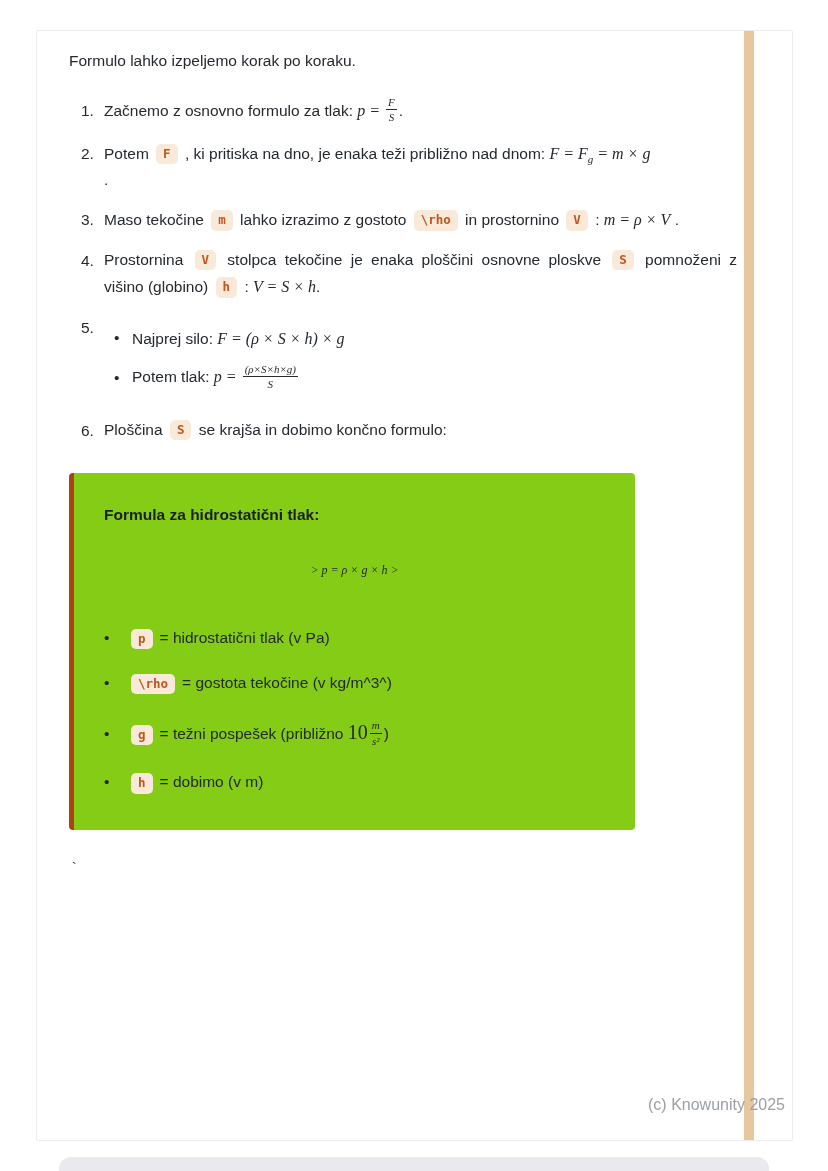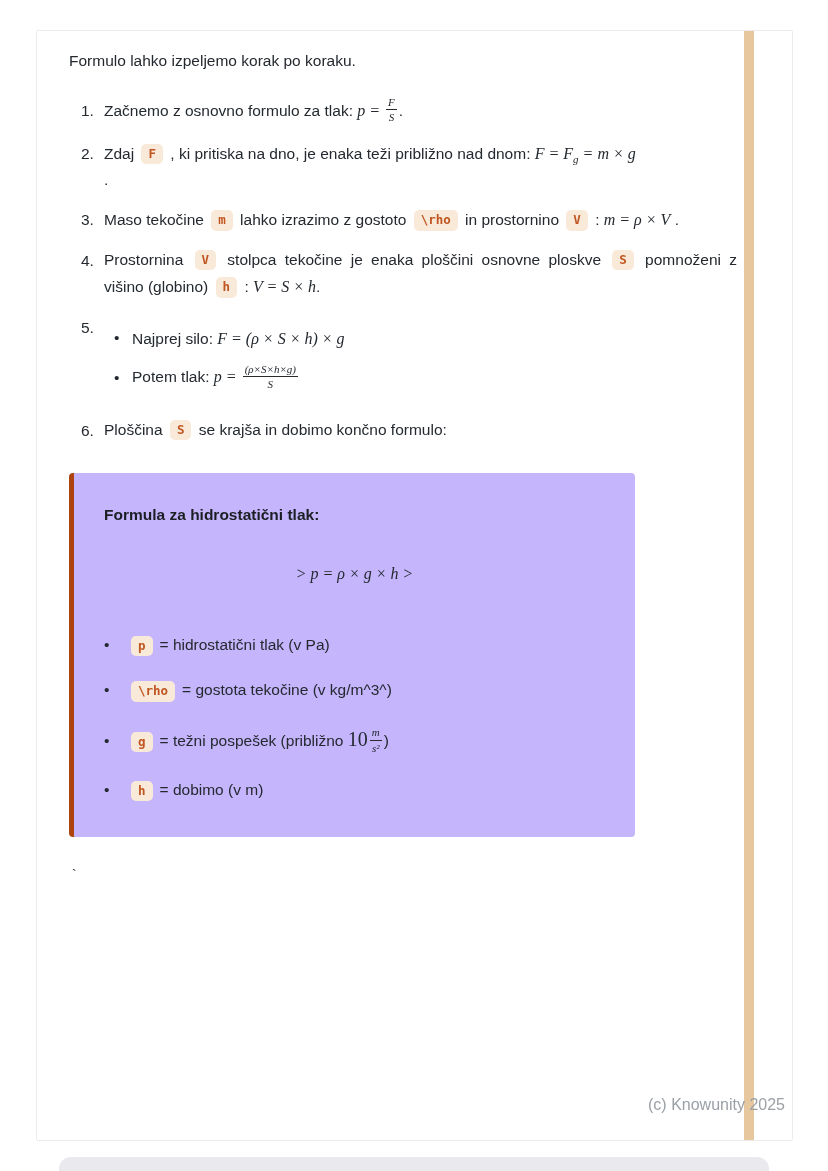--- a/index.html
+++ b/index.html
@@ -68,27 +68,27 @@
   .fden { display: block; padding: 0 2px; }
 
   .subs { margin-top: 6px; }
   .sub { display: flex; align-items: center; margin: 11px 0 11px 10px; text-align: left; }
   .dot { flex: none; width: 18px; }
   .dot::before { content: "•"; }
 
   .callout {
     margin-top: 28px;
     width: 566px;
-    background: #c4b5fd;
+    background: #84cc16;
     border-left: 5px solid #ad430e;
     border-radius: 4px;
     padding: 28px 30px 16px 30px;
   }
   .callout-title { font-weight: bold; font-size: 15.5px; color: #1b1f24; }
-  .formula { text-align: center; margin: 32px 0 42px; font-size: 16px; font-family: Liberation Serif, serif; }
+  .formula { text-align: center; margin: 32px 0 42px; font-size: 12px; font-family: Liberation Serif, serif; }
   .citem { display: flex; align-items: baseline; margin-bottom: 18px; }
   .citem .dot { width: 24px; }
   .citem .badge { margin-right: 7px; }
 
   .stray { margin: 26px 0 0 3px; font-size: 14px; color: #24292f; }
 
   .footer {
     position: absolute; right: 7px; bottom: 26px;
     font-size: 16px; color: #9aa0a6;
     z-index: 3;
@@ -117,21 +117,21 @@
       <div class="step">
         <span class="marker">1.</span>
         <div class="sbody"><span>Začnemo z osnovno formulo za tlak: </span><span class="math"><span>p = </span><span class="frac">
                 <span class="fnum">F</span>
                 <span class="fden">S</span>
               </span></span><span>.</span></div>
       </div>
 
       <div class="step">
         <span class="marker">2.</span>
-        <div class="sbody"><span>Zdaj </span><code class="badge">F</code><span> , ki pritiska na dno, je enaka teži približno nad dnom: </span><span class="math"><span>F = F</span><sub class="msub">g</sub><span> = m × g</span></span><span class="block-line">.</span></div>
+        <div class="sbody"><span>Potem </span><code class="badge">F</code><span> , ki pritiska na dno, je enaka teži približno nad dnom: </span><span class="math"><span>F = F</span><sub class="msub">g</sub><span> = m × g</span></span><span class="block-line">.</span></div>
       </div>
 
       <div class="step">
         <span class="marker">3.</span>
         <div class="sbody"><span>Maso tekočine </span><code class="badge">m</code><span> lahko izrazimo z gostoto </span><code class="badge">\rho</code><span> in prostornino </span><code class="badge">V</code><span> : </span><span class="math">m = ρ × V</span><span> .</span></div>
       </div>
 
       <div class="step">
         <span class="marker">4.</span>
         <div class="sbody"><span>Prostornina </span><code class="badge">V</code><span> stolpca tekočine je enaka ploščini osnovne ploskve </span><code class="badge">S</code><span> pomnoženi z višino (globino) </span><code class="badge">h</code><span> : </span><span class="math">V = S × h</span><span>.</span></div>

